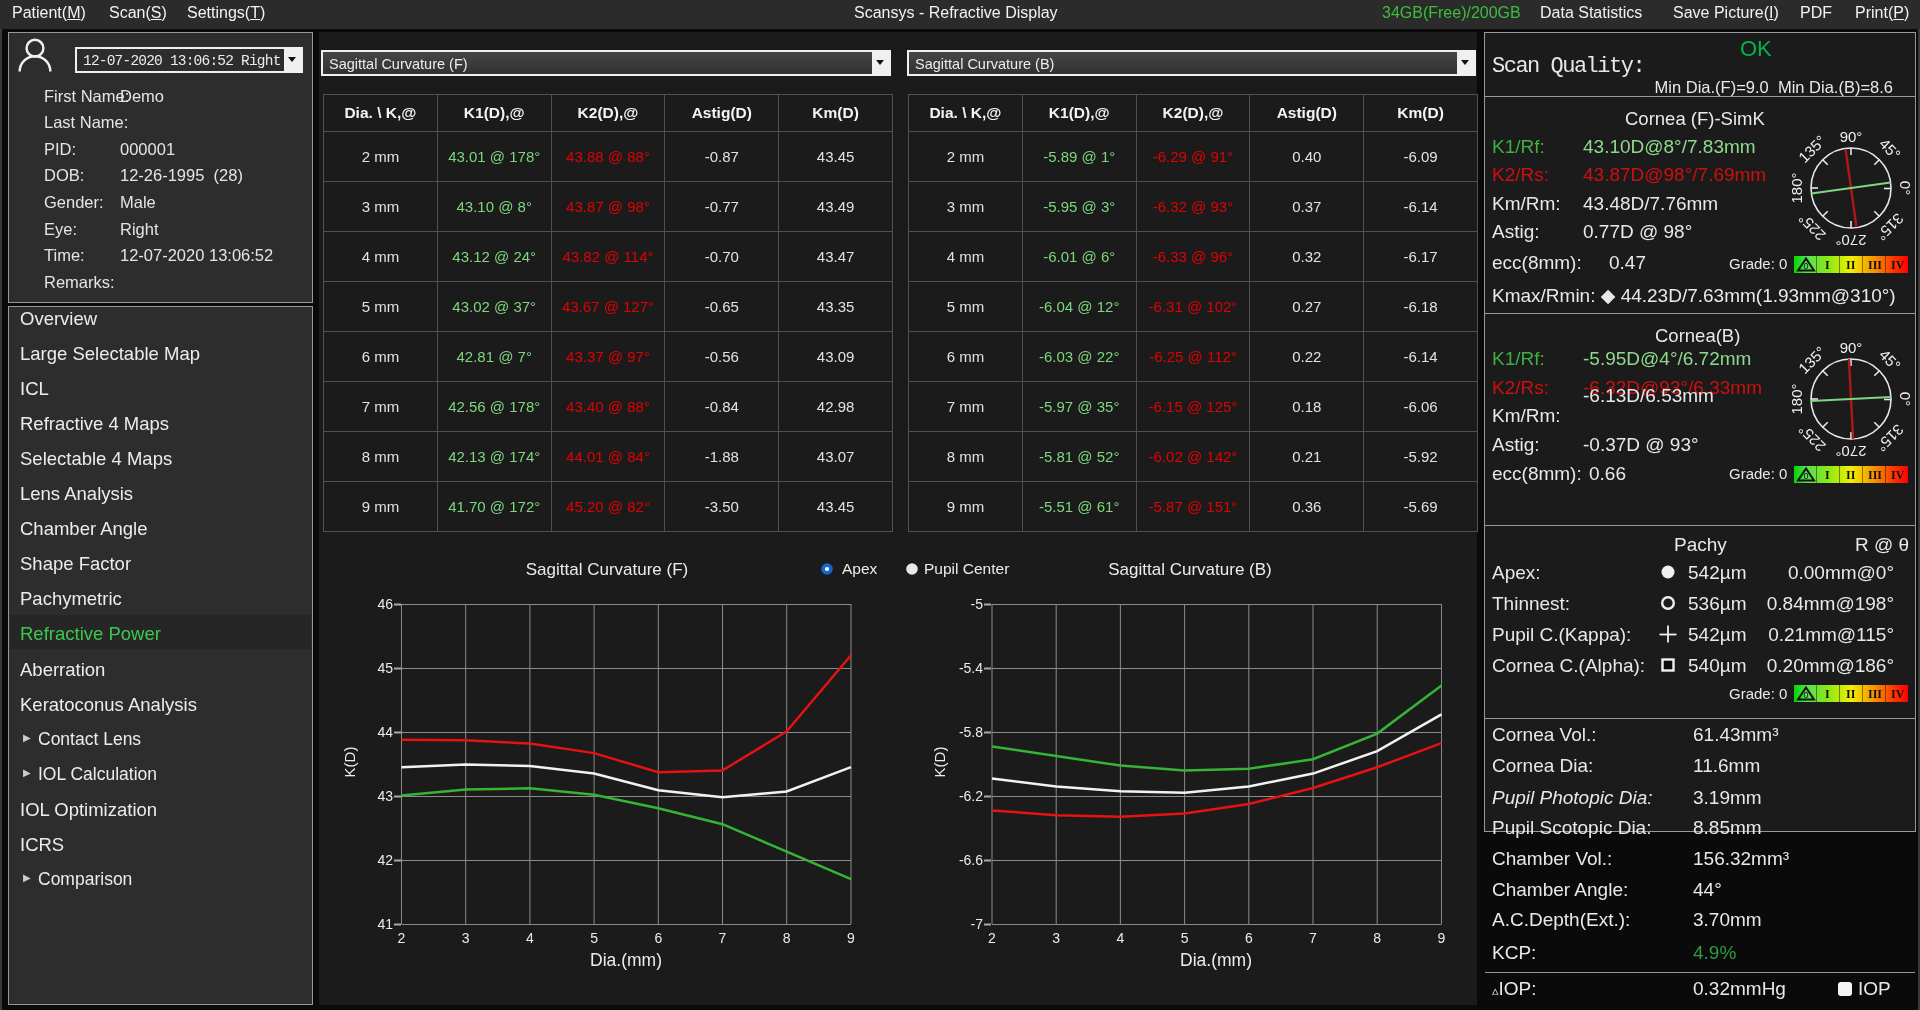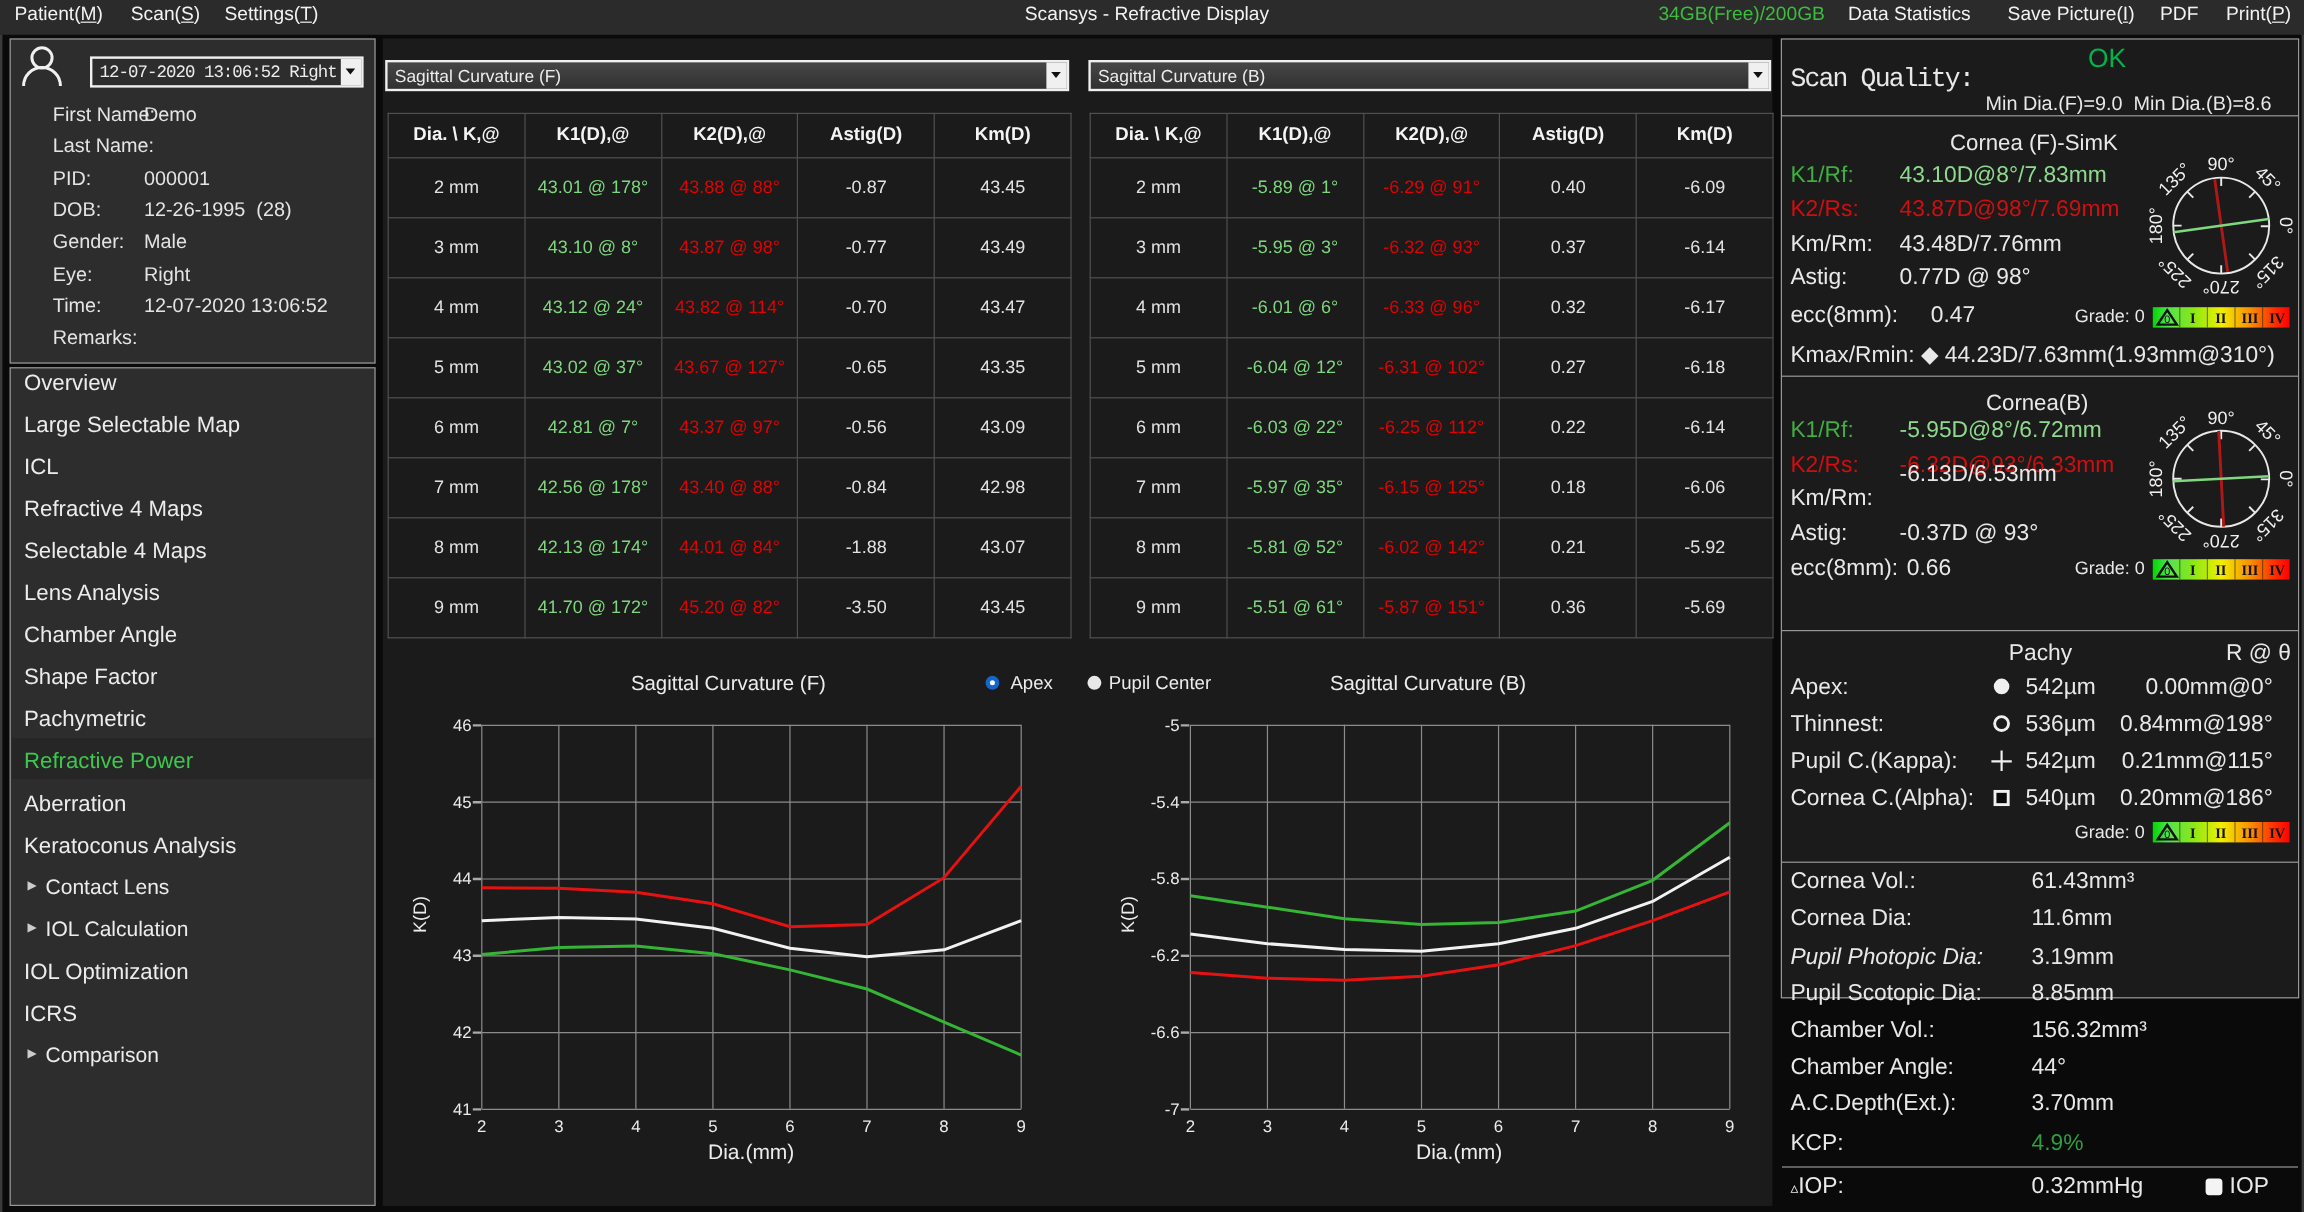--- a/index.html
+++ b/index.html
@@ -414,21 +414,21 @@
         <text transform="translate(0,50.5) rotate(180)" y="4">270°</text>
         <text transform="translate(-38,38) rotate(225)" y="4">225°</text>
         <text transform="translate(-53,0) rotate(270)" y="4">180°</text>
         <text transform="translate(-38,-38) rotate(315)" y="4">135°</text>
       </g>
     </g>
   </svg>
 
   <div class="rrow" style="left:170px;top:292px;font-size:18.5px;">Cornea(B)</div>
   <div class="rrow" style="left:7px;top:315px;color:#3faf3f;">K1/Rf:</div>
-  <div class="rrow" style="left:98px;top:315px;color:#8fd98f;">-5.95D@8°/6.72mm</div>
+  <div class="rrow" style="left:98px;top:315px;color:#8fd98f;">-5.95D@4°/6.72mm</div>
   <div class="rrow" style="left:7px;top:344px;color:#cf0f0f;">K2/Rs:</div>
   <div class="rrow" style="left:98px;top:344px;color:#cf0f0f;text-align:right;">-6.32D@93°/6.33mm</div>
   <div class="rrow" style="left:7px;top:372px;">Km/Rm:</div>
   <div class="rrow" style="left:98px;top:352px;">-6.13D/6.53mm</div>
   <div class="rrow" style="left:7px;top:401px;">Astig:</div>
   <div class="rrow" style="left:98px;top:401px;">-0.37D @ 93°</div>
   <div class="rrow" style="left:7px;top:430px;">ecc(8mm):</div>
   <div class="rrow" style="left:104px;top:430px;">0.66</div>
   <div class="rrow" style="left:244px;top:432px;font-size:15px;">Grade: 0</div>
   <div class="gradebar" style="left:309px;top:433px;">

